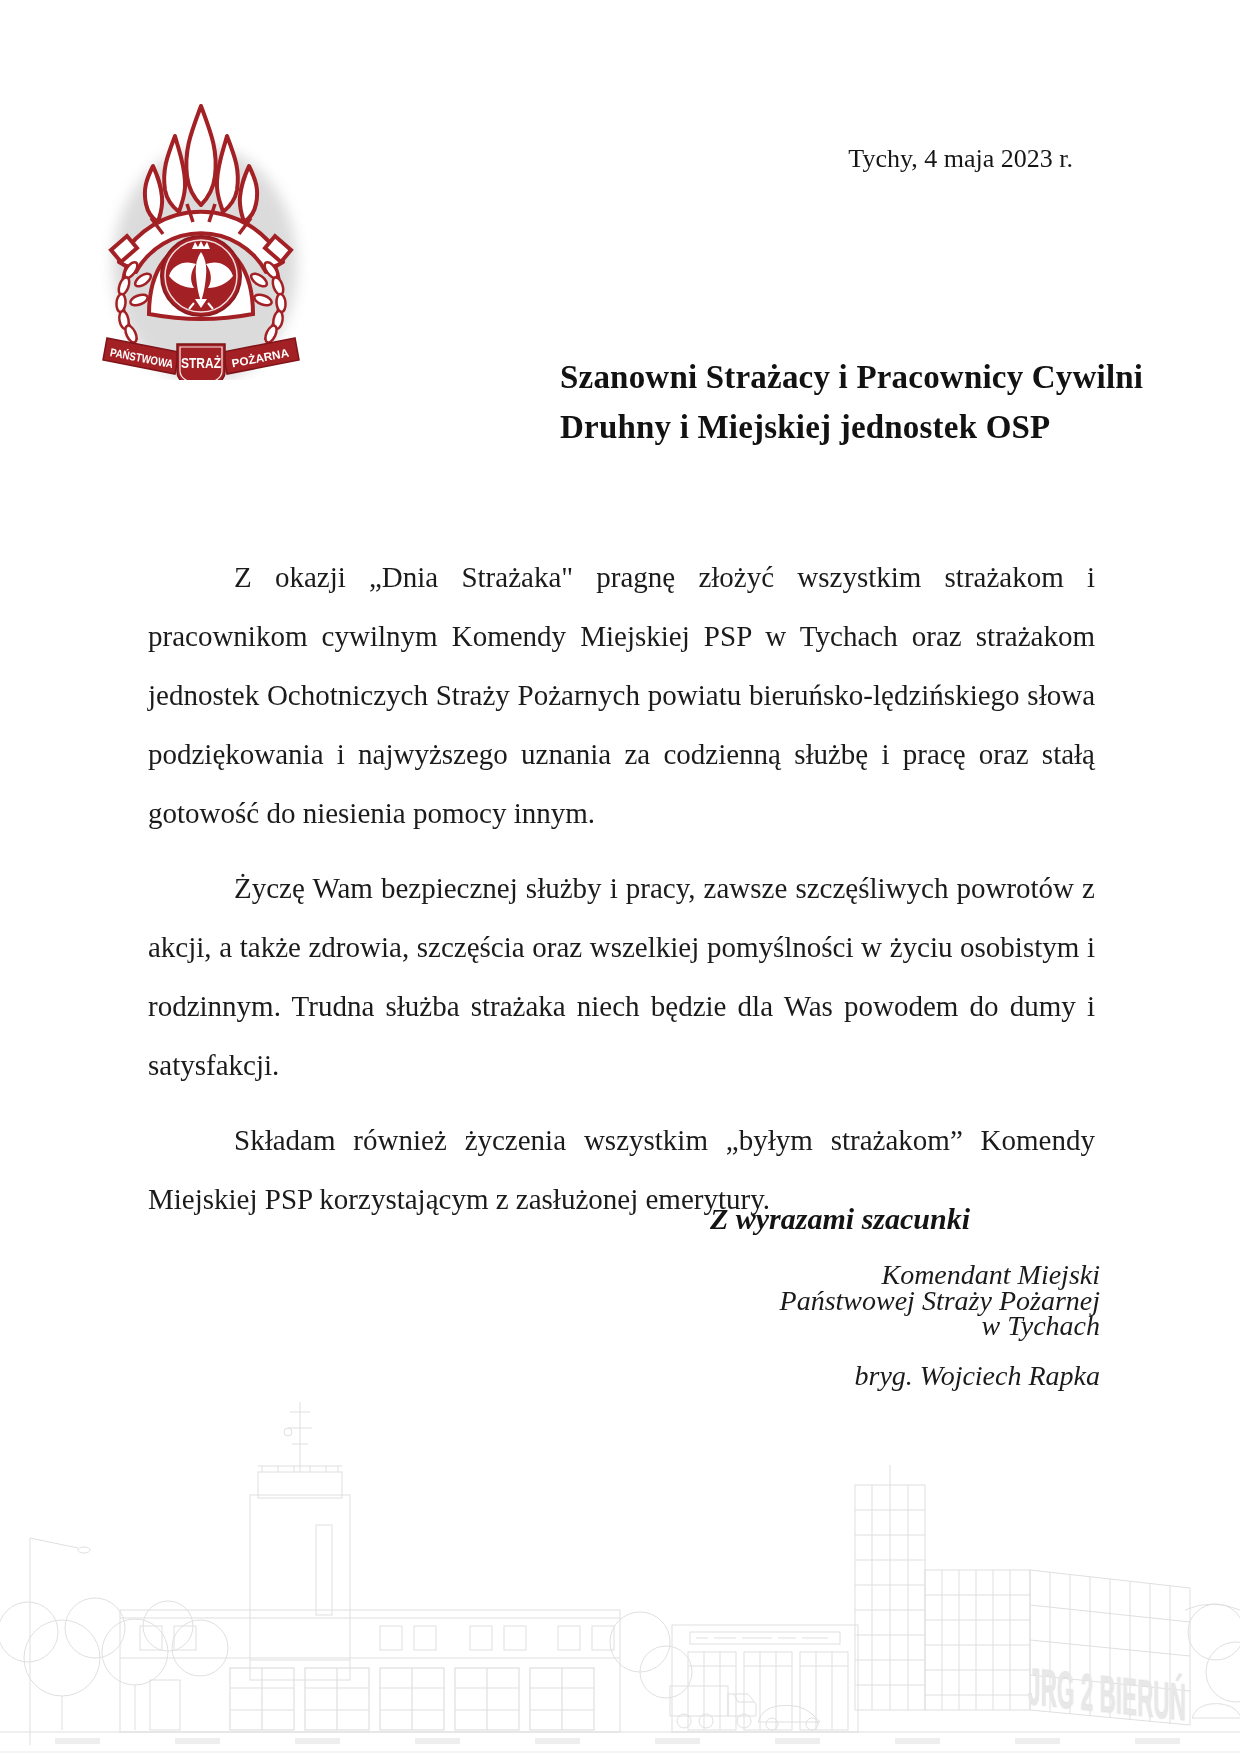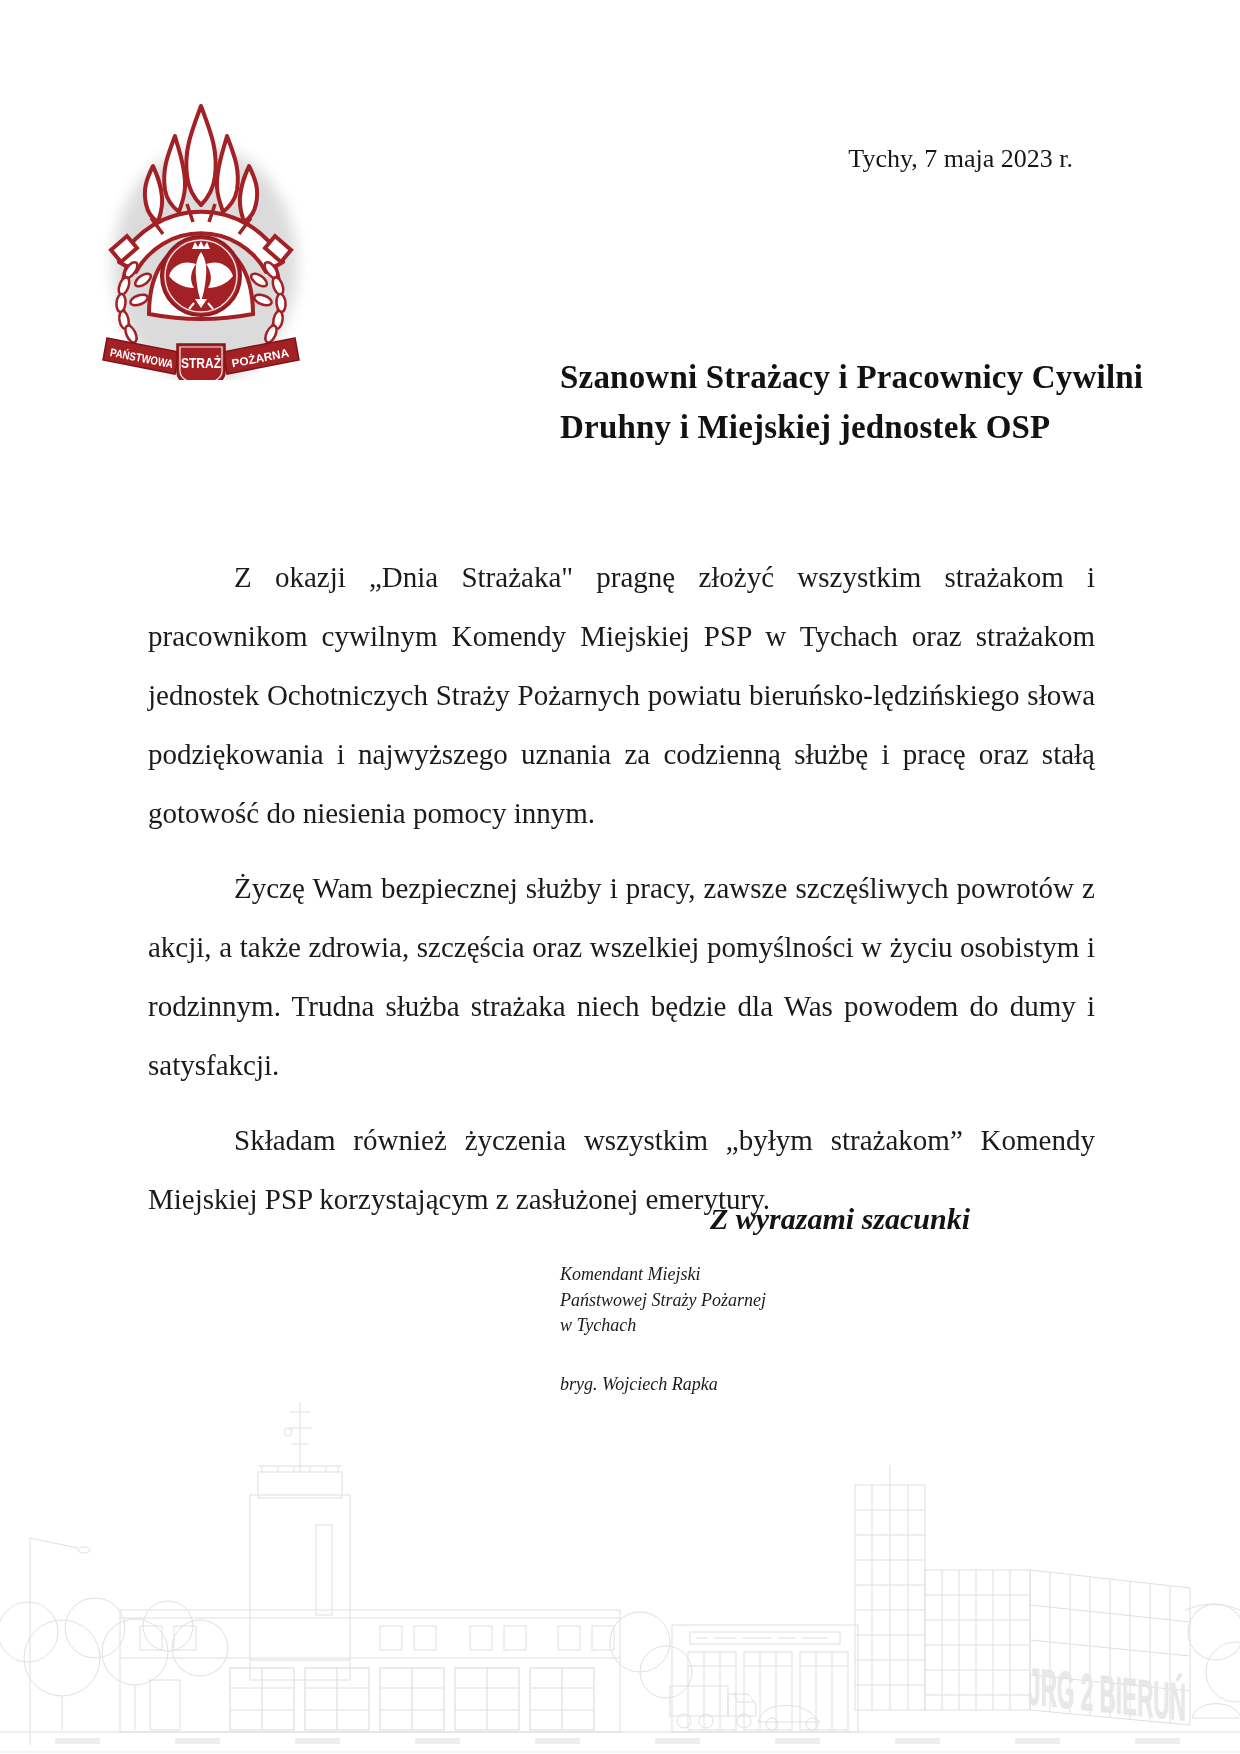--- a/index.html
+++ b/index.html
@@ -26,24 +26,24 @@
     position:absolute;left:148px;top:548px;width:947px;
     font-size:29px;line-height:59px;text-align:justify;color:#1b1b1b;
   }
   .body p{margin:0 0 16px 0;text-indent:86px;}
   
   .closing{
     position:absolute;left:560px;top:1202px;width:560px;text-align:center;
     font-style:italic;font-weight:bold;font-size:30px;color:#141414;white-space:nowrap;
   }
   .sig{
-    position:absolute;left:560px;top:1262px;width:540px;text-align:left;
-    font-style:italic;font-size:18px;line-height:25.5px;color:#1b1b1b;
-  }
-  .sig .signer{margin-top:33px;}
+    position:absolute;left:560px;top:1262px;width:540px;text-align:right;
+    font-style:italic;font-size:28px;line-height:25.5px;color:#1b1b1b;
+  }
+  .sig .signer{margin-top:24px;}
   
   .watermark{position:absolute;left:0;top:1280px;width:1240px;height:474px;}
 </style>
 </head>
 <body>
 
 <div class="page">
 
   <div class="logo">
     <svg viewBox="0 0 220 280" width="222" height="280">
@@ -114,21 +114,21 @@
       <g stroke="#A32025" stroke-width="3" fill="#ffffff">
         <path d="M110,286 L96,310 M110,286 L124,310" fill="none"></path>
         <ellipse cx="94" cy="300" rx="11" ry="5.5" transform="rotate(-35 94 300)"></ellipse>
         <ellipse cx="126" cy="300" rx="11" ry="5.5" transform="rotate(35 126 300)"></ellipse>
         <circle cx="104" cy="291" r="4" stroke-width="2.5"></circle>
         <circle cx="116" cy="291" r="4" stroke-width="2.5"></circle>
       </g>
     </svg>
   </div>
 
-  <div class="date">Tychy, 7 maja 2023 r.</div>
+  <div class="date">Tychy, 4 maja 2023 r.</div>
 
   <div class="heading">
     <div>Szanowni Strażacy i Pracownicy Cywilni</div>
     <div>Druhny i Miejskiej jednostek OSP</div>
   </div>
 
   <div class="body">
     <p>Z okazji „Dnia Strażaka" pragnę złożyć wszystkim strażakom i pracownikom cywilnym Komendy Miejskiej PSP w Tychach oraz strażakom jednostek Ochotniczych Straży Pożarnych powiatu bieruńsko-lędzińskiego słowa podziękowania i najwyższego uznania za codzienną służbę i pracę oraz stałą gotowość do niesienia pomocy innym.</p>
     <p>Życzę Wam bezpiecznej służby i pracy, zawsze szczęśliwych powrotów z akcji, a także zdrowia, szczęścia oraz wszelkiej pomyślności w życiu osobistym i rodzinnym. Trudna służba strażaka niech będzie dla Was powodem do dumy i satysfakcji.</p>
     <p>Składam również życzenia wszystkim „byłym strażakom” Komendy Miejskiej PSP korzystającym z zasłużonej emerytury.</p>

